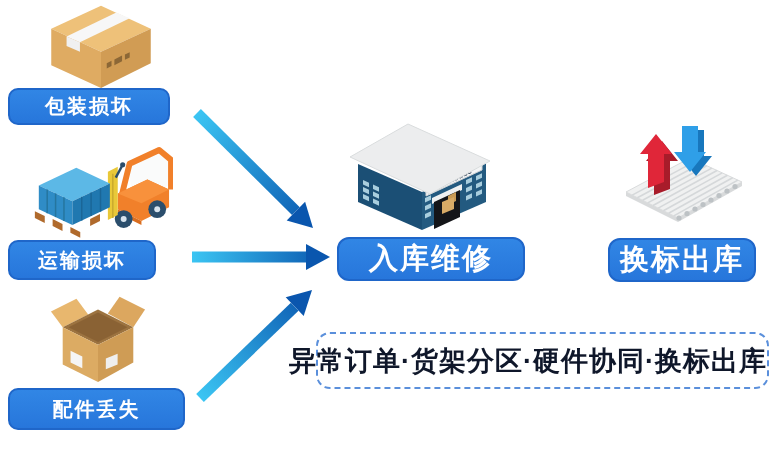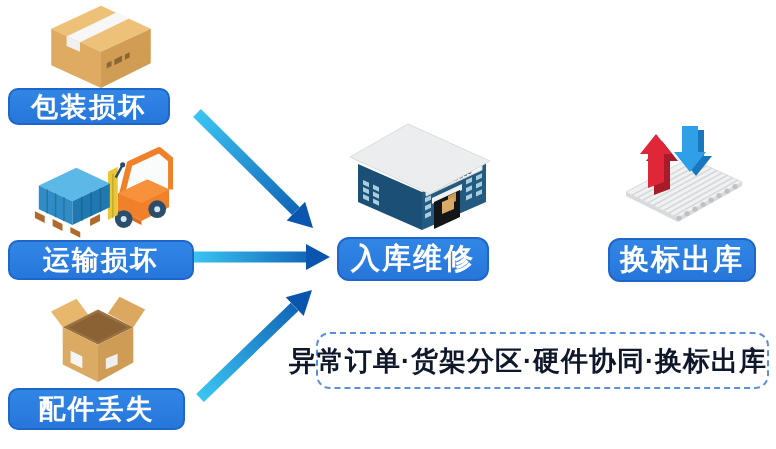--- a/index.html
+++ b/index.html
@@ -9,26 +9,26 @@
   }
   .icon { position:absolute; z-index:2; }
   .pill {
     position:absolute; z-index:3; box-sizing:border-box;
     background:linear-gradient(180deg,#3186e5 0%, #2776db 100%);
     border:2px solid #1f66c9; border-radius:10px;
     color:#ffffff; font-weight:bold; letter-spacing:2px;
     display:flex; align-items:center; justify-content:center;
     text-align:center; white-space:nowrap;
   }
-  .pill.small { font-size:27px; }
+  .pill.small { font-size:20px; }
   .pill.big   { font-size:29px; border-radius:12px; }
   #pill-1 { left:8px;   top:88px;  width:162px; height:37px; }
-  #pill-2 { left:8px;   top:240px; width:186px; height:40px; }
+  #pill-2 { left:8px;   top:240px; width:148px; height:40px; }
   #pill-3 { left:8px;   top:388px; width:177px; height:42px; }
-  #pill-center { left:337px; top:237px; width:152px; height:44px; }
+  #pill-center { left:337px; top:237px; width:188px; height:44px; }
   #pill-right  { left:608px; top:238px; width:148px; height:44px; }
 
   #icon-box-closed { left:42px;  top:2px;   width:118px; height:88px; }
   #icon-forklift   { left:25px;  top:134px; width:148px; height:104px; }
   #icon-box-open   { left:42px;  top:286px; width:112px; height:100px; }
   #icon-warehouse  { left:350px; top:122px; width:140px; height:112px; }
   #icon-ramp       { left:618px; top:120px; width:132px; height:110px; }
 
   #arrow-layer { position:absolute; left:0; top:0; z-index:1; pointer-events:none; }
 

